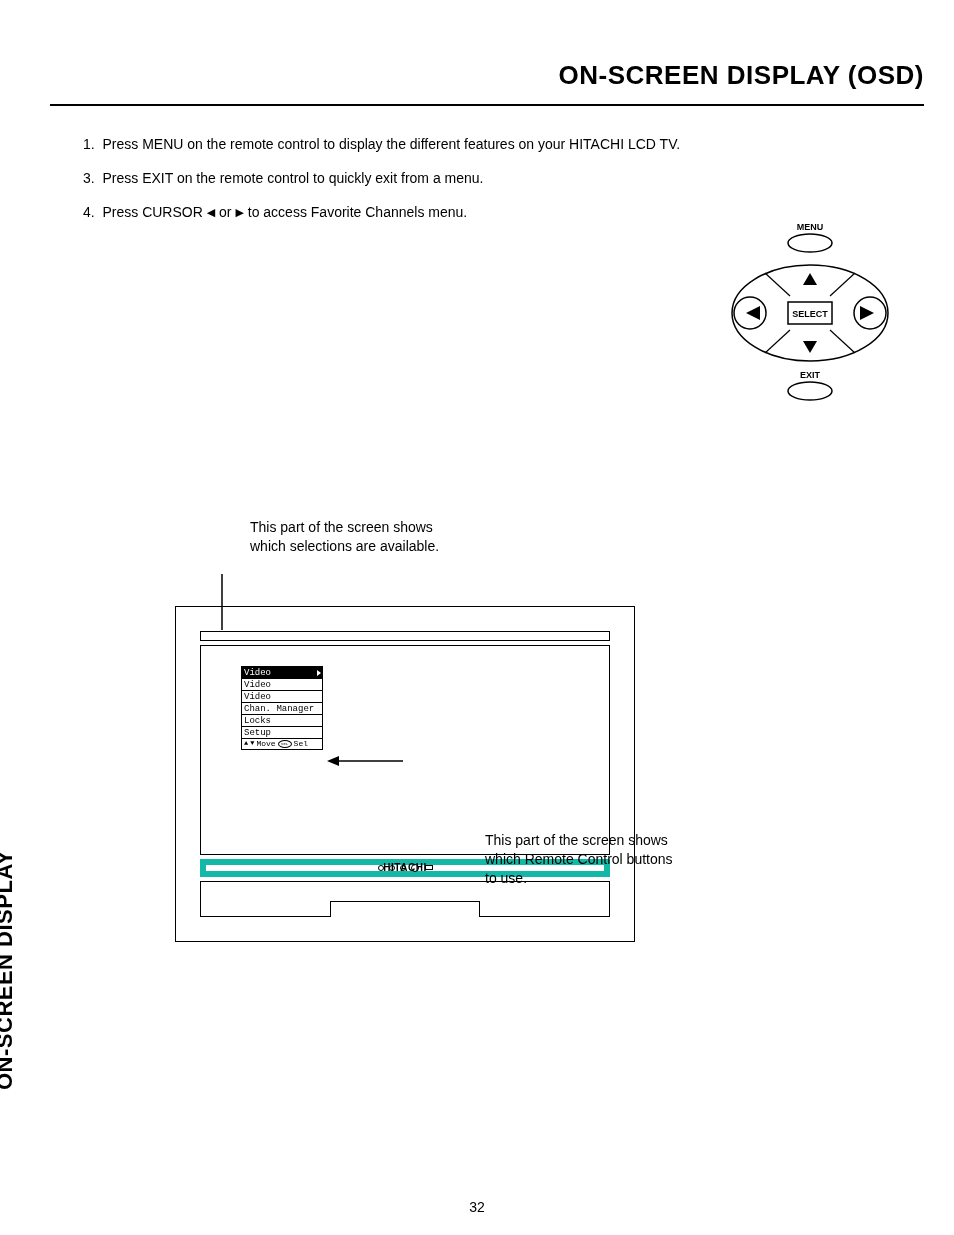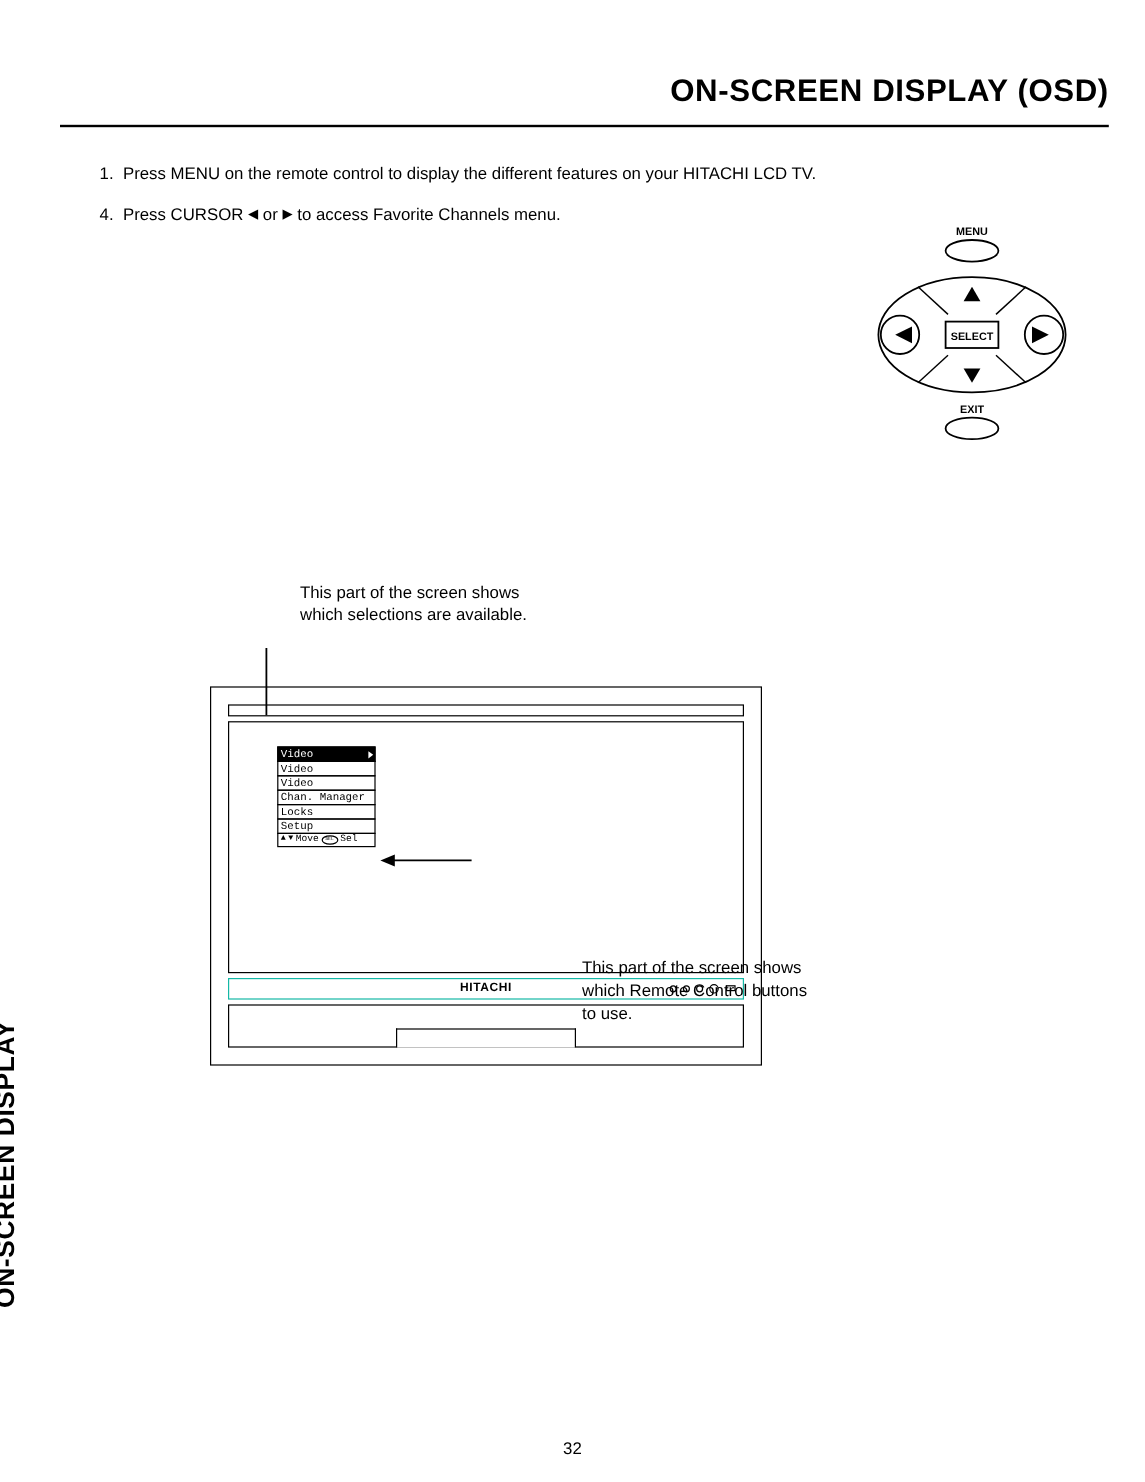--- a/index.html
+++ b/index.html
@@ -65,21 +65,21 @@
     font-size: 14px;
     line-height: 1.35;
     width: 230px;
   }
 
   .tv-outer {
     margin-top: 50px;
     margin-left: 30px;
     width: 460px;
     border: 1px solid #000;
-    padding: 14px;
+    padding: 24px;
     box-sizing: border-box;
     background: #fff;
   }
   .tv-bar-top { height: 8px; border:1px solid #000; margin-bottom:4px; }
   .tv-screen {
     border: 1px solid #000;
     height: 210px;
     padding: 20px 14px 10px 40px;
     box-sizing: border-box;
     position: relative;
@@ -126,26 +126,26 @@
     display:inline-block;
     border:1px solid #000;
     border-radius: 50%;
     width: 12px; height: 6px;
     font-size: 4px;
     text-align:center;
     line-height:6px;
   }
 
   .tv-bottom-row {
-    border:1px solid #14b8a6;
+    border:6px solid #14b8a6;
     margin-top:4px;
     height:18px;
     display:flex;
     align-items:center;
-    justify-content:flex-end;
+    justify-content:center;
     padding: 0 6px;
     box-sizing:border-box;
     position:relative;
   }
   .brand {
     position:absolute;
     left:50%;
     transform:translateX(-50%);
     font-weight:bold;
     font-size:10px;
@@ -210,20 +210,24 @@
 </style>
 </head>
 <body>
 
 <div class="page-title">ON-SCREEN DISPLAY (OSD)</div>
 
 <div class="instructions">
   <div class="instr-row">
     <span class="instr-num">1.</span>&nbsp;
     <span class="instr-text">Press MENU on the remote control to display the different features on your HITACHI LCD TV.</span>
+  </div>
+  <div class="instr-row">
+    <span class="instr-num">3.</span>&nbsp;
+    <span class="instr-text">Press EXIT on the remote control to quickly exit from a menu.</span>
   </div>
   <div class="instr-row">
     <span class="instr-num">4.</span>&nbsp;
     <span class="instr-text"><span>Press CURSOR </span><span class="tri">◀</span> or <span class="tri">▶</span><span> to access Favorite Channels menu.</span></span>
   </div>
 </div>
 
 <div class="remote">
   <svg width="200" height="200" viewBox="0 0 200 200">
 

